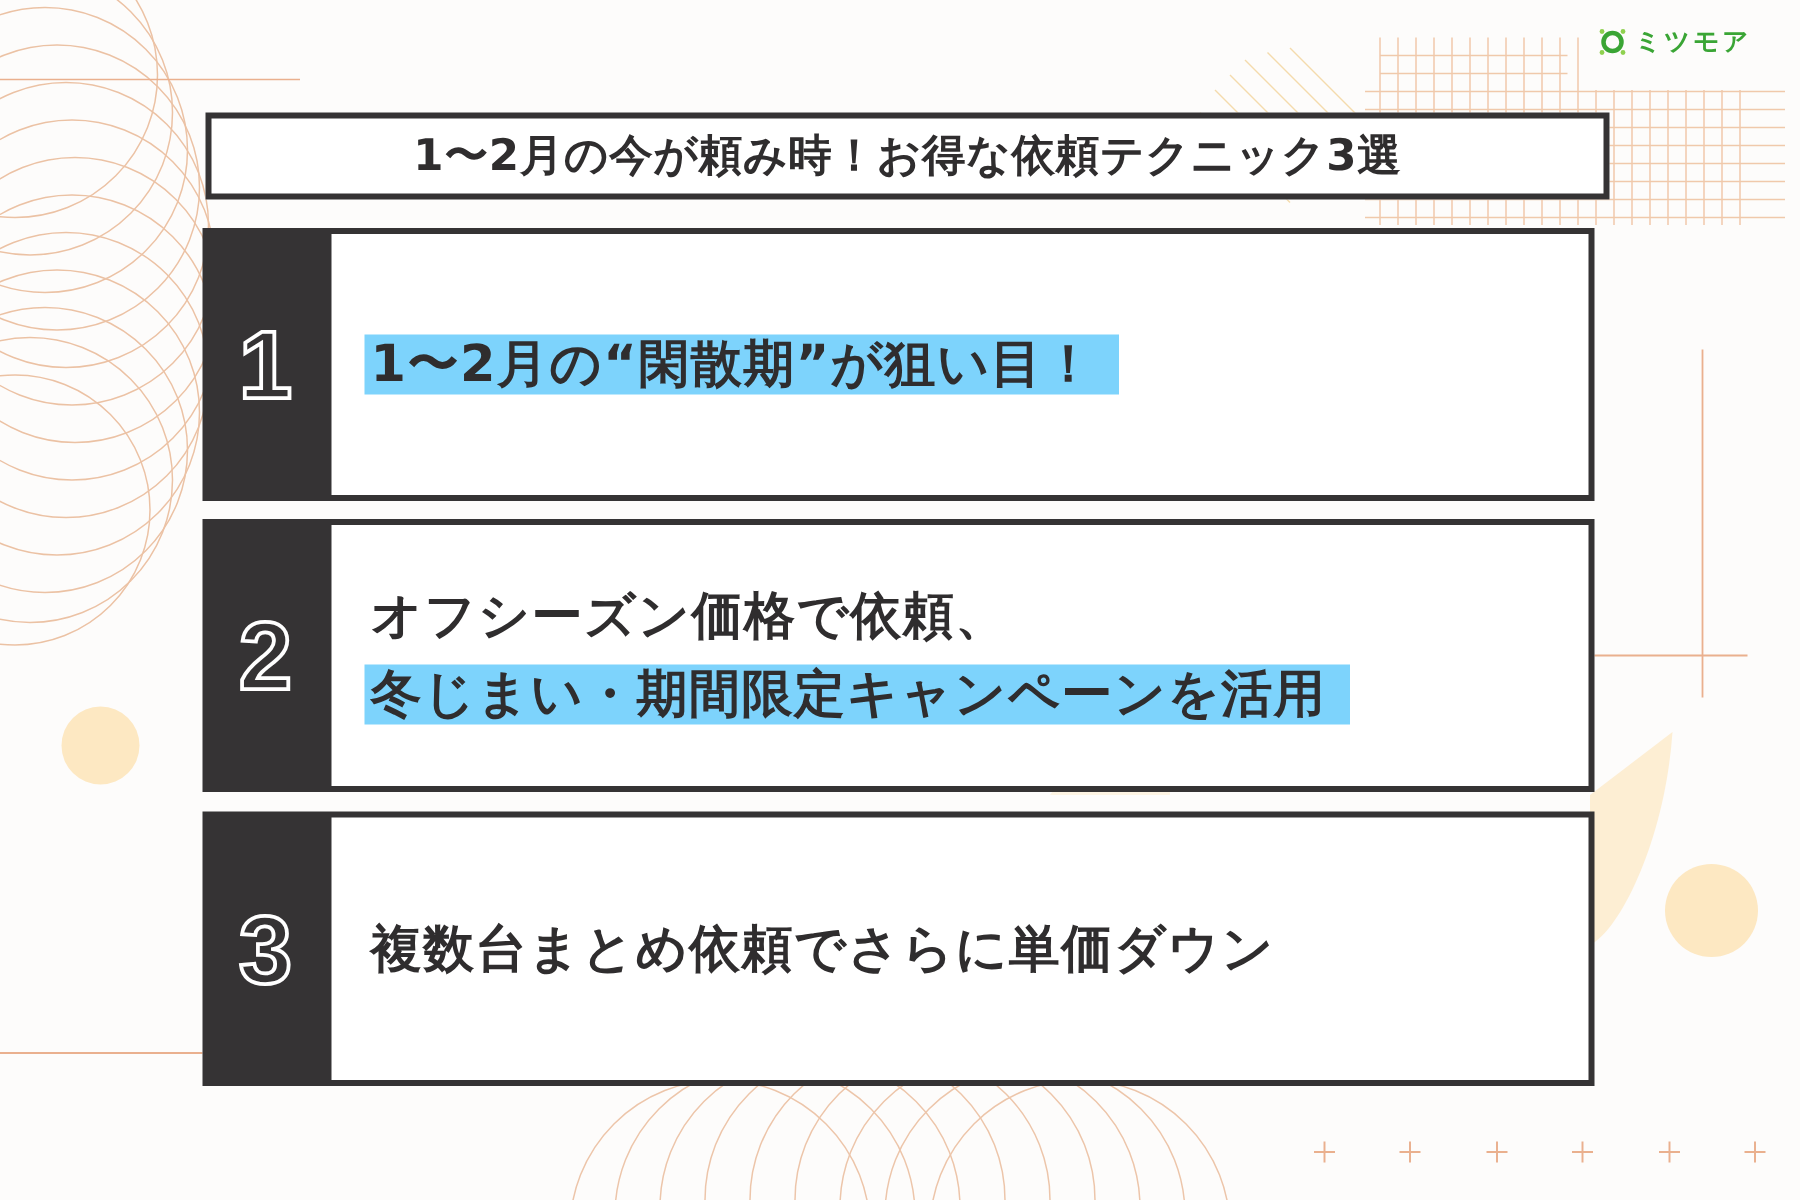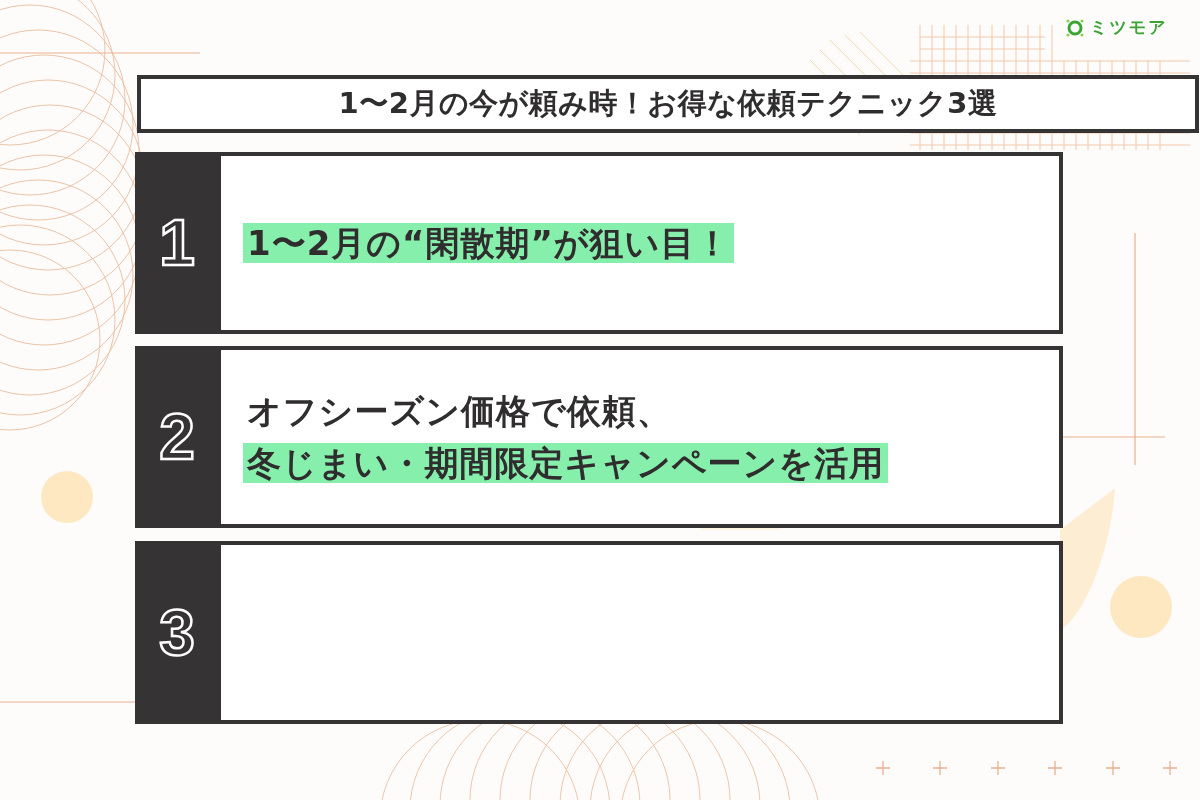--- a/index.html
+++ b/index.html
@@ -1,28 +1,28 @@
 <!DOCTYPE html>
 <html><head>
   <meta charset="utf-8">
   <style>
     html, body { margin:0; padding:0; }
     body { width:1200px; height:800px; position:relative; overflow:hidden; background:#fdfcfb; font-family:"DejaVu Sans","Liberation Sans",sans-serif; }
     .bg { position:absolute; inset:0; pointer-events:none; }
     .logo { position:absolute; left:1066px; top:16px; display:flex; align-items:center; gap:6px; }
     .logo .mark { width:18px; height:18px; }
     .logo .txt { color:#3aa535; font-size:17px; font-weight:bold; letter-spacing:2px; }
-    .title-box { position:absolute; left:137px; top:75px; width:1062px; height:58px; box-sizing:border-box; border:4px solid #353334; background:#fff; display:flex; align-items:center; justify-content:center; }
+    .title-box { position:absolute; left:137px; top:75px; width:936px; height:58px; box-sizing:border-box; border:4px solid #353334; background:#fff; display:flex; align-items:center; justify-content:center; }
     .title-box span { font-size:29px; font-weight:bold; color:#2f2d2e; letter-spacing:0.5px; white-space:nowrap; }
     .card { position:absolute; left:135px; width:928px; box-sizing:border-box; background:#353334; }
     .card .num { position:absolute; left:0; top:0; width:84px; height:100%; display:flex; align-items:center; justify-content:center; }
     .card .num span { font-size:64px; font-weight:bold; color:transparent; -webkit-text-stroke:2.5px #ffffff; font-family:"Liberation Sans","DejaVu Sans",sans-serif; }
     .card .body { position:absolute; left:86px; top:4px; right:4px; bottom:4px; background:#fff; display:flex; flex-direction:column; justify-content:center; padding-left:26px; }
     .line { font-size:34px; font-weight:bold; color:#2f2d2e; line-height:52px; white-space:nowrap; letter-spacing:1px; }
-    .hl { background:#86efac; padding:0 4px 0 4px; margin-left:-4px; }
+    .hl { background:#7dd3fc; padding:0 16px 0 4px; margin-left:-4px; }
   </style>
 </head>
 <body>
 
 <svg class="bg" width="1200" height="800" viewBox="0 0 1200 800">
   <g fill="none" stroke="#e9b896" stroke-width="1" opacity="0.85">
     <circle cx="10" cy="50" r="95"></circle>
       <circle cx="20" cy="75" r="95"></circle>
       <circle cx="30" cy="100" r="95"></circle>
     <circle cx="38" cy="125" r="95"></circle>
@@ -138,14 +138,15 @@
     <div class="line">オフシーズン価格で依頼、</div>
     <div class="line"><span class="hl">冬じまい・期間限定キャンペーンを活用</span></div>
   </div>
 </div>
 
 <div class="card" style="top:541px;height:183px;">
   <div class="num">
       <span>3</span>
     </div>
   <div class="body">
+    <div class="line">複数台まとめ依頼でさらに単価ダウン</div>
   </div>
 </div>
 
 </body></html>

